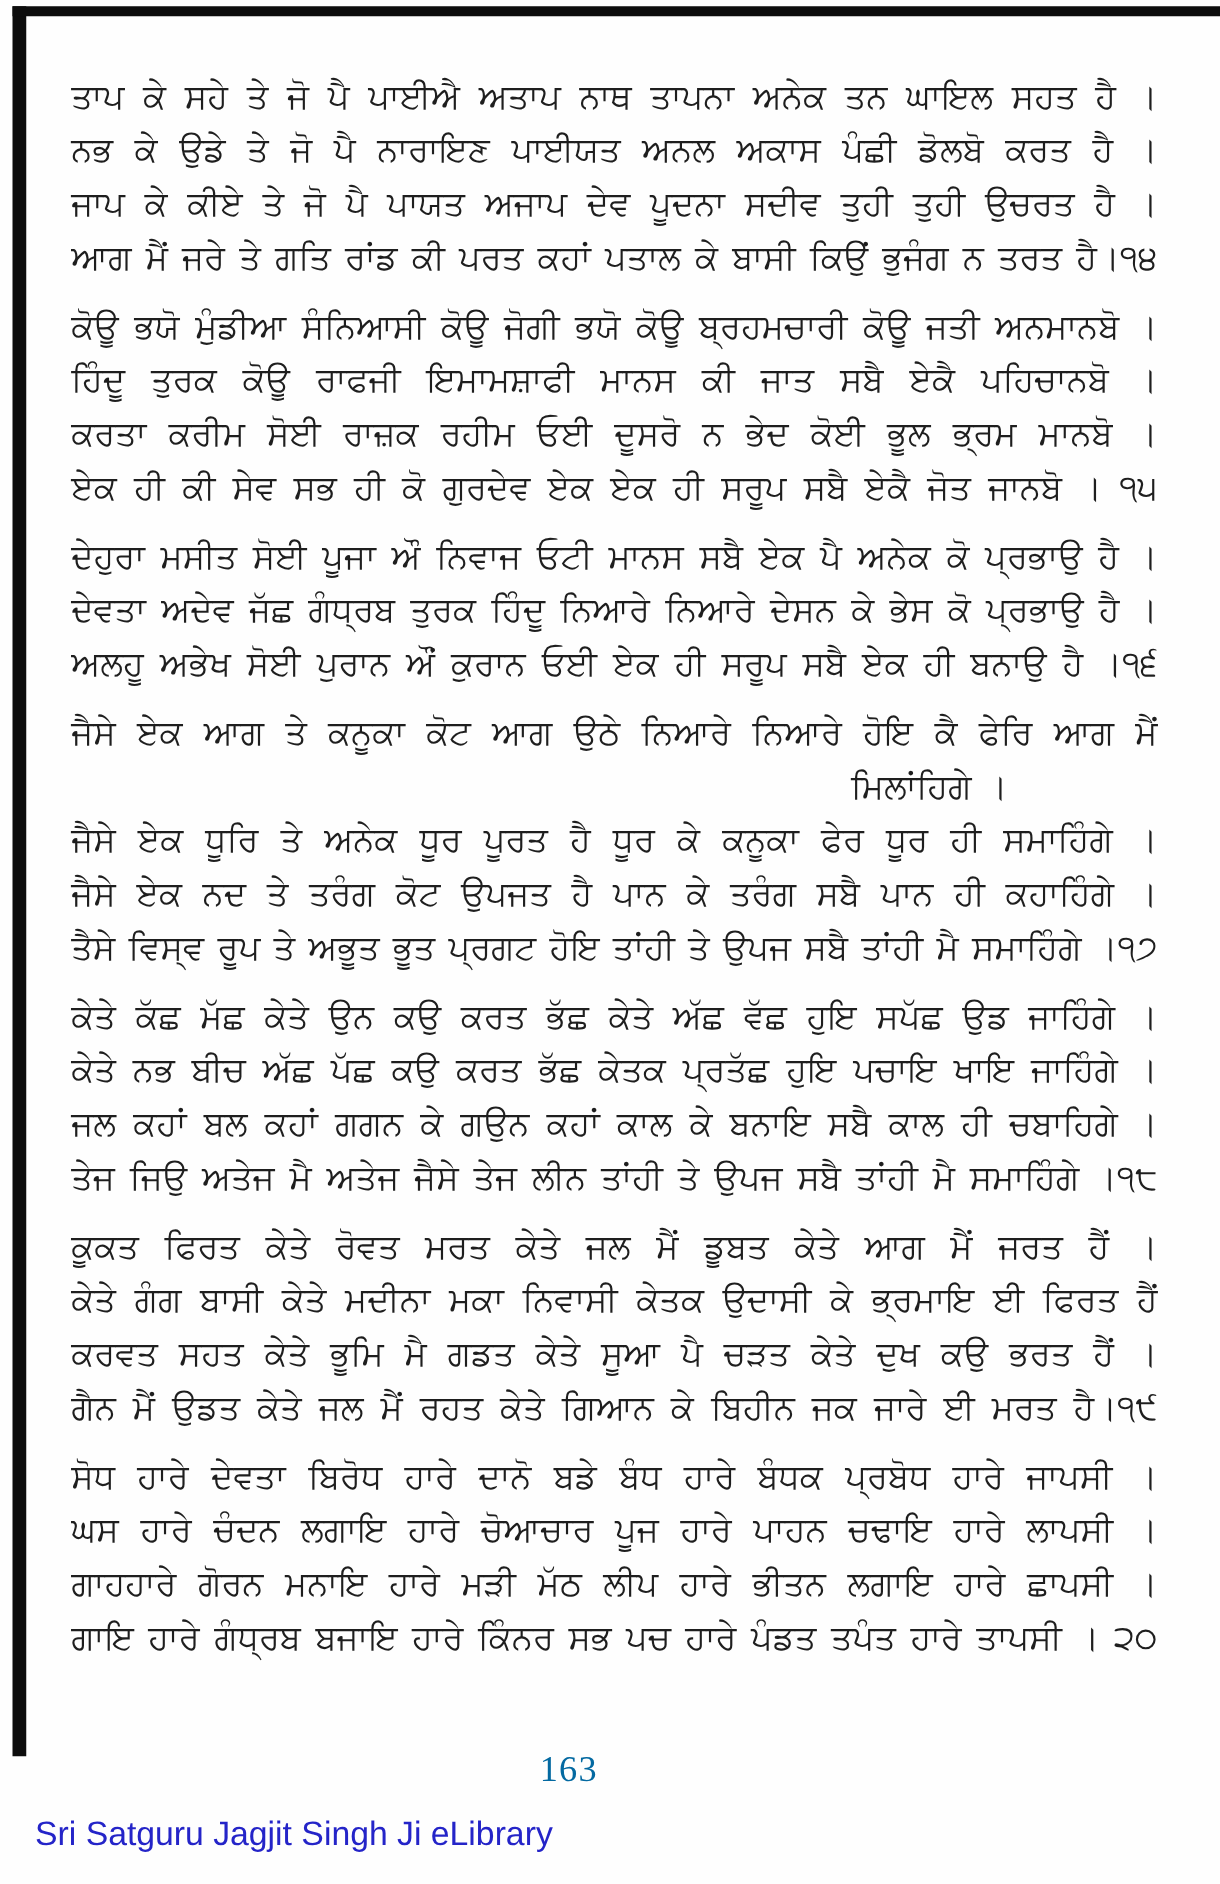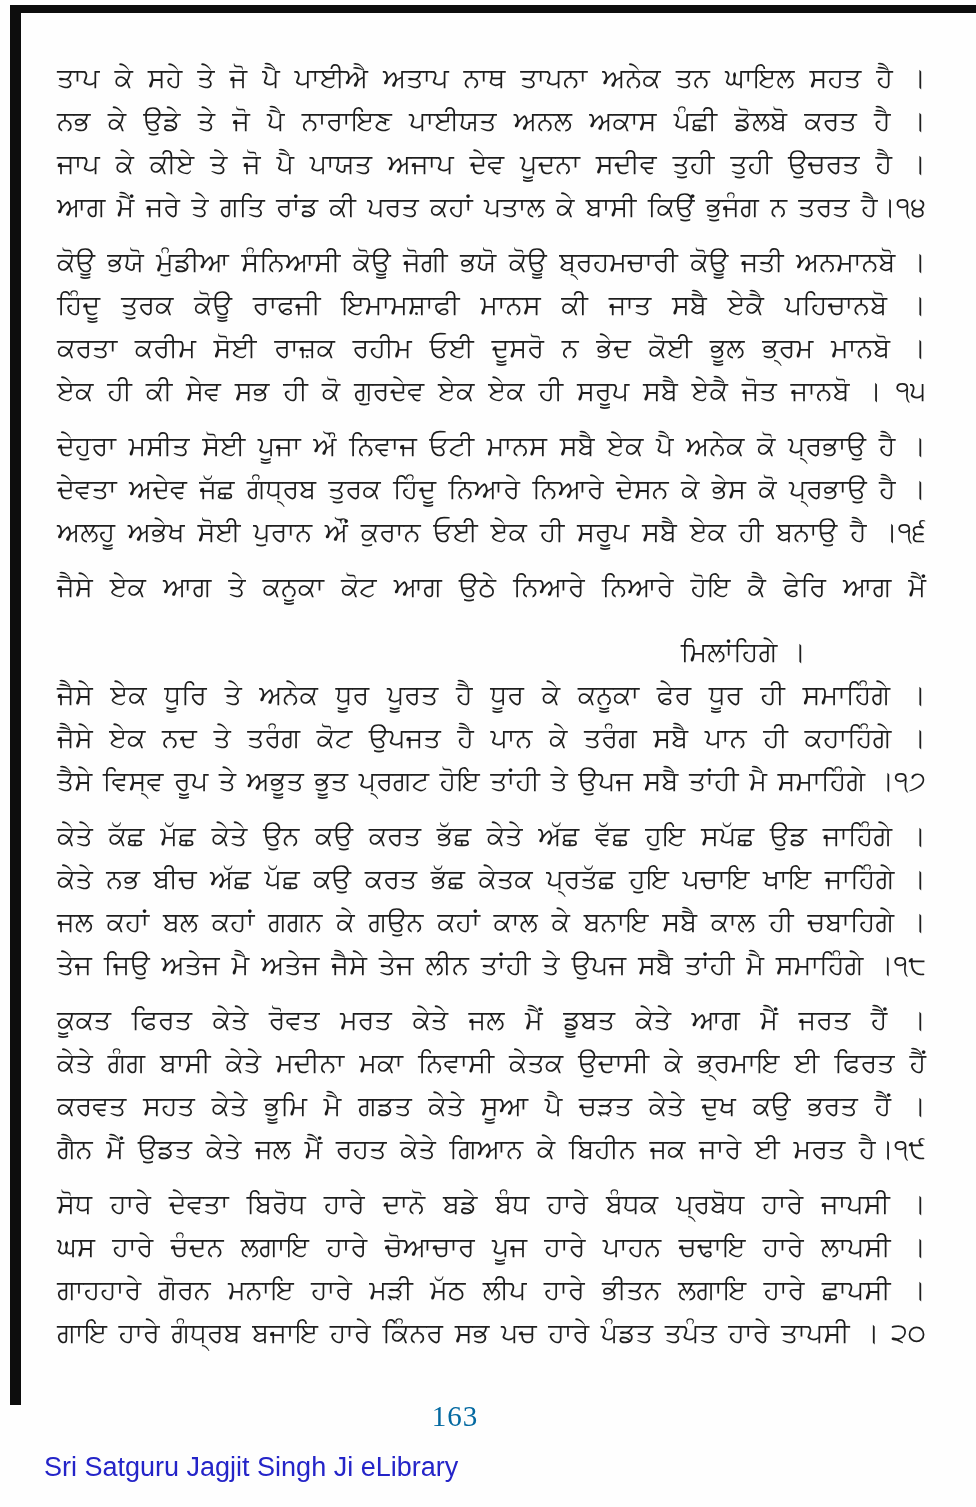--- a/index.html
+++ b/index.html
@@ -47,37 +47,36 @@
     line-height: 43px;
     text-align: justify;
     text-align-last: justify;
     word-spacing: 2px;
     color: #1e1e1e;
   }
   .line.align-right {
     text-align: right;
     text-align-last: right;
     padding-right: 120px;
-    margin-top: 22px;
   }
   .page-number {
     position: absolute;
     top: 1400px;
     left: 0;
     width: 910px;
     text-align: center;
     font-family: "Liberation Serif", serif;
     font-size: 29px;
     color: #0369a1;
     letter-spacing: 1px;
   }
   .footer-row {
     position: absolute;
     top: 1452px;
-    left: 44px;
+    left: 28px;
     right: 34px;
     display: flex;
     justify-content: space-between;
     align-items: baseline;
     font-family: "Liberation Sans", sans-serif;
     font-size: 27px;
     color: #2424c8;
   }
   .footer-left, .footer-right {
     white-space: nowrap;

